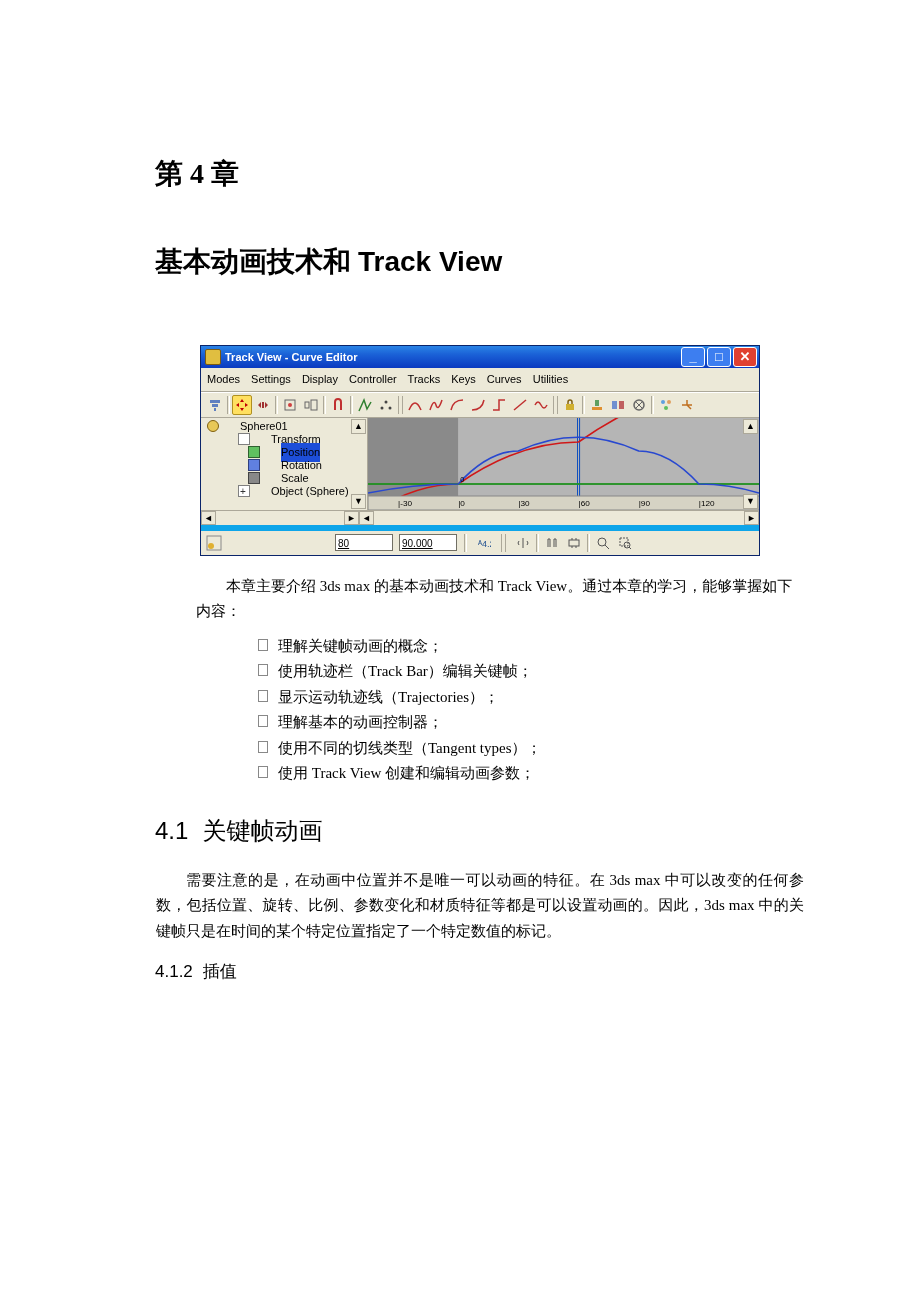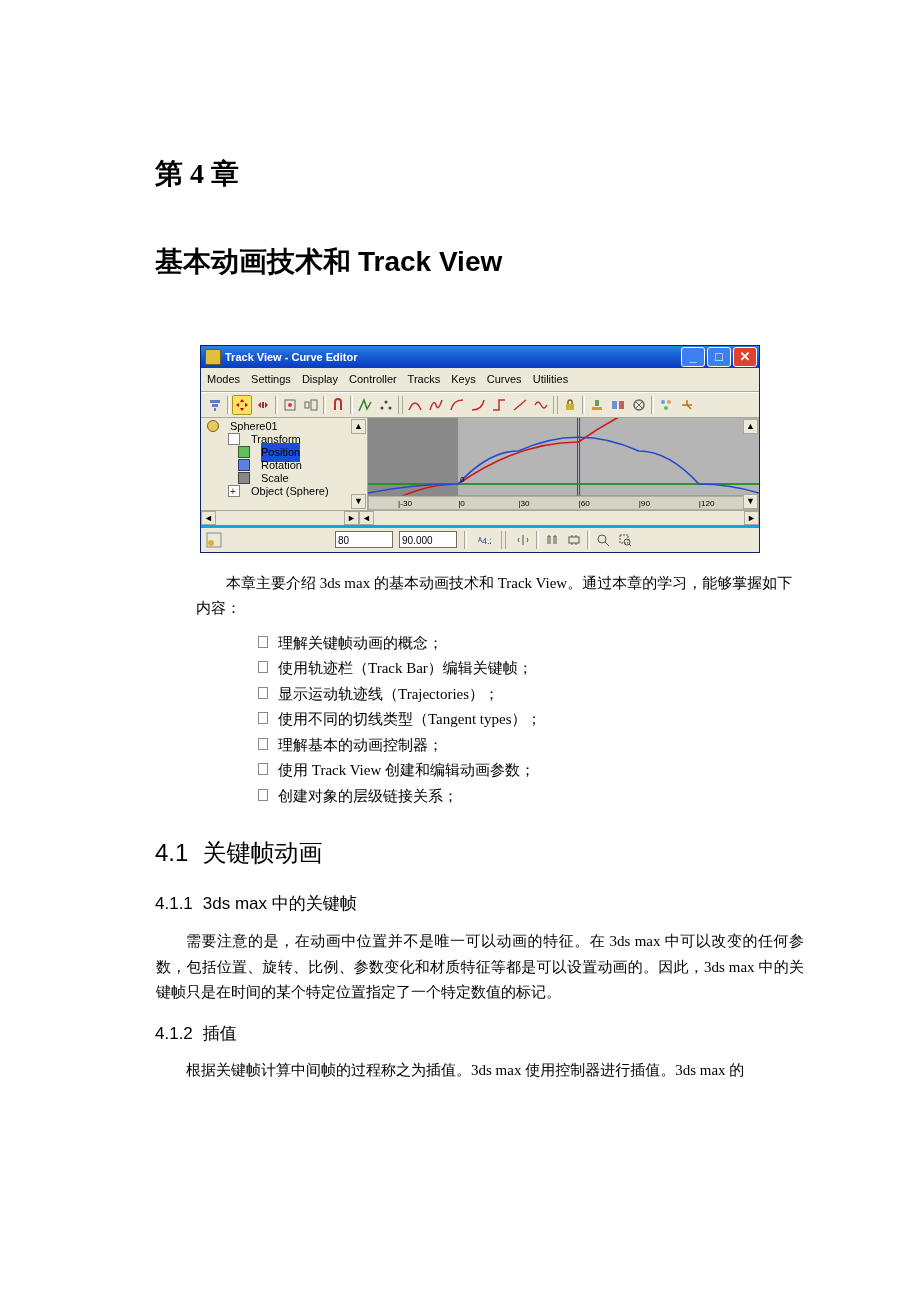--- a/index.html
+++ b/index.html
@@ -111,21 +111,21 @@
 
   .tv-body { display: flex; height: 92px; }
   .tv-tree {
     width: 158px;
     background: #ece9d8;
     border-right: 1px solid #aca899;
     position: relative;
     overflow: hidden;
     padding: 2px 2px 2px 6px;
   }
-  .tree-line { display: flex; align-items: center; gap: 11px; white-space: nowrap; height: 13px;}
+  .tree-line { display: flex; align-items: center; gap: 21px; white-space: nowrap; height: 13px;}
   .tree-indent { display:inline-block; }
   .tree-indent.w1{width:10px;} .tree-indent.w2{width:20px;}
   .tree-ico {
     width: 10px; height: 10px; display:inline-block; vertical-align: middle;
   }
   .tree-ico.sphere{ background:#e8c858; border:1px solid #806010; border-radius:50%; }
   .tree-ico.box{ background:#fff; border:1px solid #808080; }
   .tree-ico.boxg{ background:#60c060; border:1px solid #306030; }
   .tree-ico.boxb{ background:#6080e0; border:1px solid #304080; }
   .tree-ico.boxk{ background:#888; border:1px solid #444; }
@@ -151,21 +151,22 @@
   .tv-curve .vscroll-up{top:1px;} .tv-curve .vscroll-down{bottom:1px;}
 
   .tv-hscroll {
     display:flex; height: 14px; background: #ece9d8; border-top:1px solid #aca899;
   }
   .tv-hscroll .left { width: 158px; display:flex; justify-content:space-between; }
   .tv-hscroll .right { flex:1; display:flex; justify-content:space-between; }
   .hbtn { width:13px;height:12px;background:#ece9d8;border:1px solid #aca899;font-size:9px;text-align:center;line-height:12px;}
   .tv-status {
     display:flex; align-items:center; gap:6px; padding:2px 4px;
-    border-top: 3px solid #0ea5e9;
+    border-top: 6px solid #0ea5e9;
+    text-decoration: underline;
   }
   .status-ico{width:18px;height:18px;}
   .status-spacer{width:100px;}
   .status-input{
     display:inline-block; width:52px; height:15px; background:#fff; border:1px solid #716f64; padding:0 2px; font-size:10px;
   }
   .status-group{display:flex; gap:2px; align-items:center;}
 
   
   .intro { margin: 0 56px 9px 96px; text-indent: 2em; }
@@ -463,33 +464,28 @@
           </div>
       </div>
     </div>
   </div>
 
   <p class="intro">本章主要介绍 3ds max 的基本动画技术和 Track View。通过本章的学习，能够掌握如下内容：</p>
   <ul class="bullets">
     <li>理解关键帧动画的概念；</li>
     <li>使用轨迹栏（Track Bar）编辑关键帧；</li>
     <li>显示运动轨迹线（Trajectories）；</li>
+    <li>理解基本的动画控制器；</li>
     <li>使用不同的切线类型（Tangent types）；</li>
-    <li>理解基本的动画控制器；</li>
     <li>使用 Track View 创建和编辑动画参数；</li>
-    <li>创建对象的层级链接关系；</li>
   </ul>
 
   <h2 class="sec">
     <span class="num">4.1</span><span>关键帧动画</span>
   </h2>
 
-  <h3 class="sub">
-    <span class="num">4.1.1</span><span>3ds max 中的关键帧</span>
-  </h3>
   <p class="para">需要注意的是，在动画中位置并不是唯一可以动画的特征。在 3ds max 中可以改变的任何参数，包括位置、旋转、比例、参数变化和材质特征等都是可以设置动画的。因此，3ds max 中的关键帧只是在时间的某个特定位置指定了一个特定数值的标记。</p>
 
   <h3 class="sub">
     <span class="num">4.1.2</span><span>插值</span>
   </h3>
-  <p class="para">根据关键帧计算中间帧的过程称之为插值。3ds max 使用控制器进行插值。3ds max 的</p>
 
 </div>
 
 </body></html>

